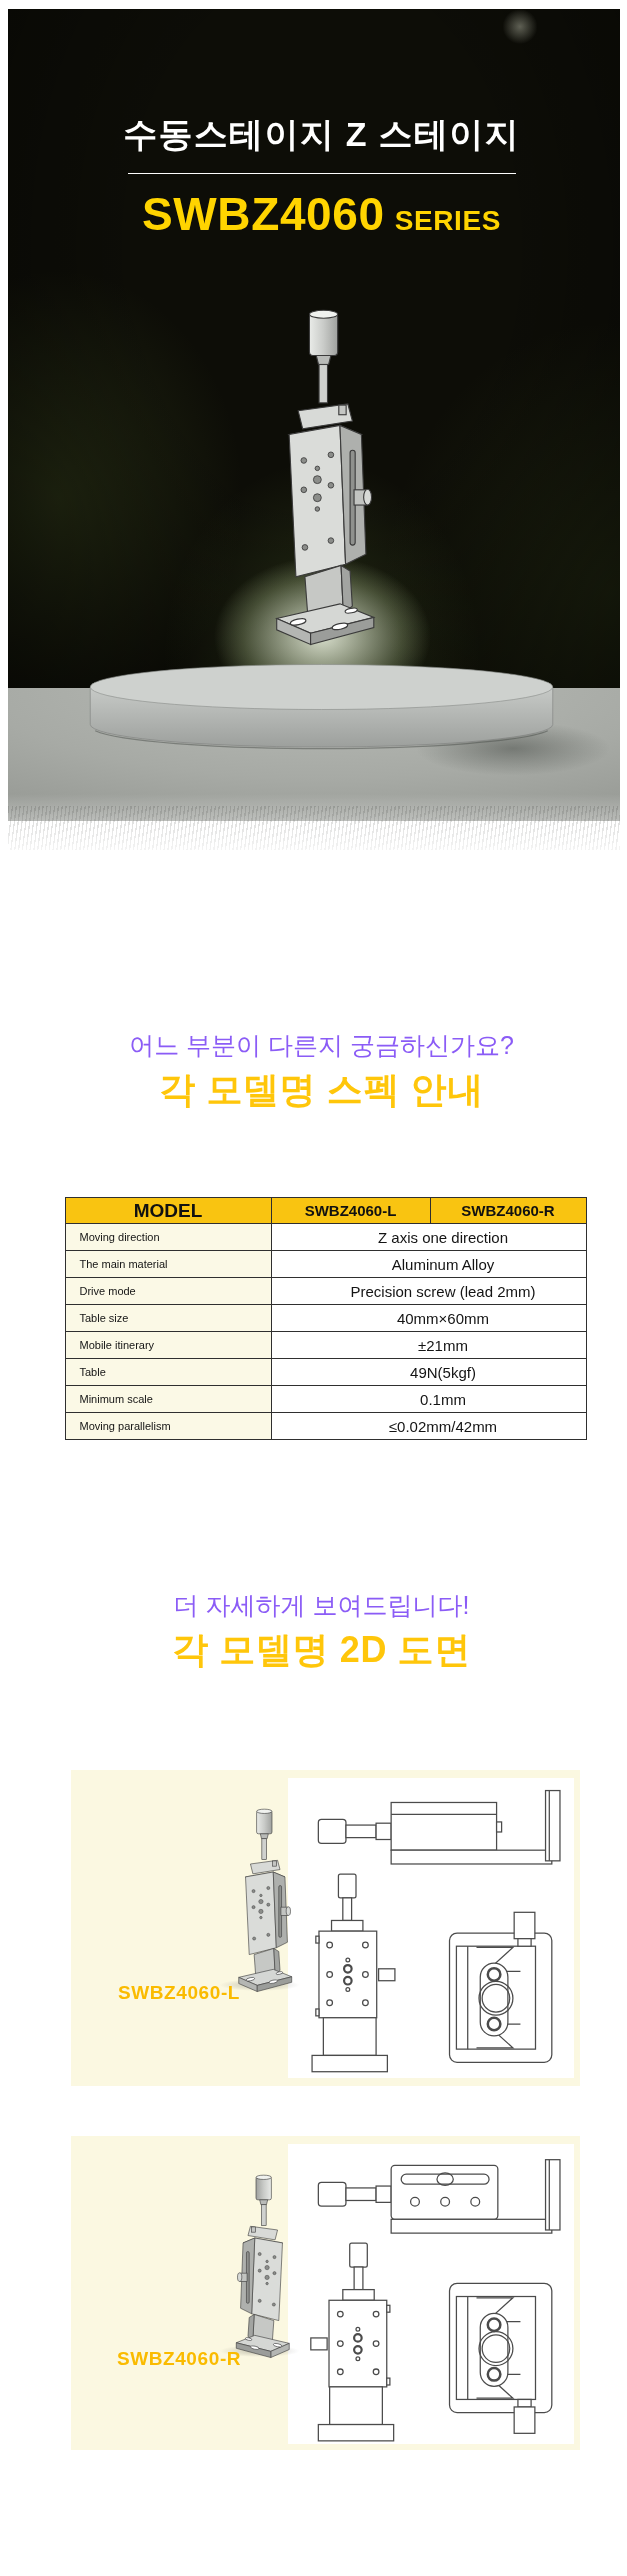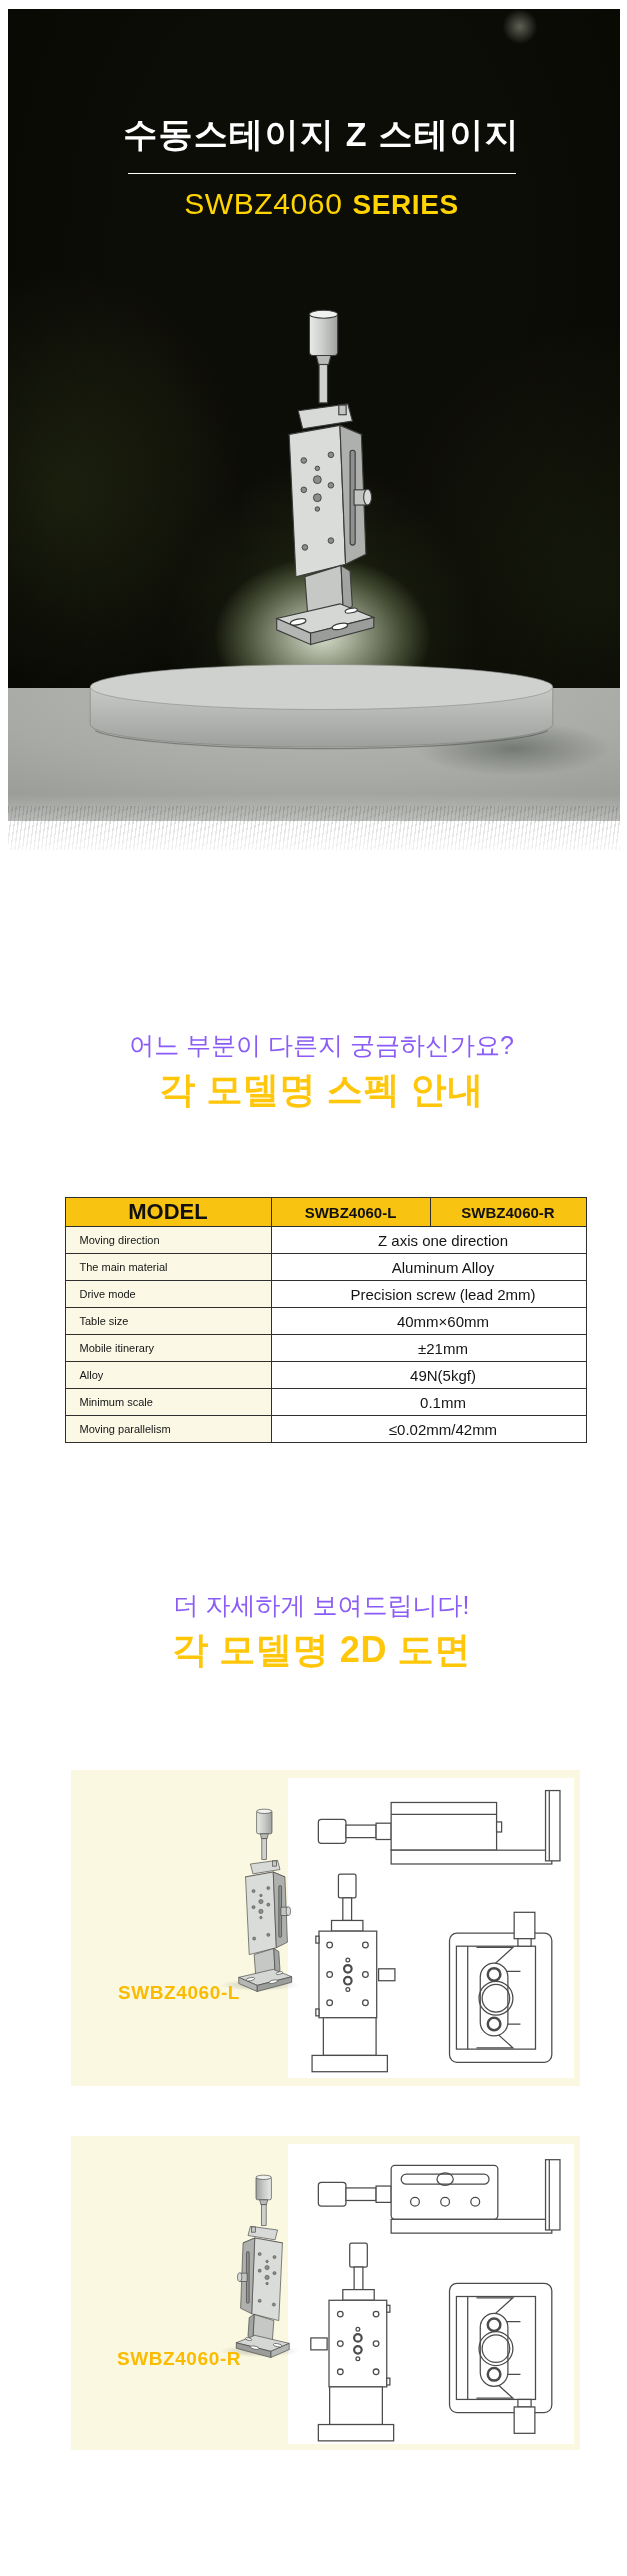--- a/index.html
+++ b/index.html
@@ -22,21 +22,21 @@
       radial-gradient(0.6px 0.6px at 88px 25px, rgba(200,210,170,.55) 50%, transparent 51%),
       radial-gradient(0.8px 0.8px at 38px 82px, rgba(255,255,230,.45) 50%, transparent 51%),
       radial-gradient(0.6px 0.6px at 69px 100px, rgba(210,215,180,.5) 50%, transparent 51%);
     background-size:107px 100px,119px 110px,132px 94px,100px 119px,144px 129px;}
   .hero::after{content:"";position:absolute;inset:0;
     background:radial-gradient(ellipse at 50% 35%, rgba(0,0,0,0) 40%, rgba(0,0,0,.45) 100%);}
   .hero-title{position:absolute;left:0;top:107px;width:628px;text-align:center;
     color:#ffffff;font-size:34px;font-weight:600;letter-spacing:1.3px;line-height:1.1;z-index:5;}
   .hero-divider{position:absolute;left:120px;top:164px;width:388px;height:1.3px;background:#fdfdfd;z-index:5;}
   .hero-series{position:absolute;left:0;top:178px;width:628px;text-align:center;z-index:5;}
-  .hero-series .name{font-size:30px;font-weight:400;color:#FFD400;letter-spacing:0.6px;}
+  .hero-series .name{font-size:46px;font-weight:700;color:#FFD400;letter-spacing:0.6px;}
   .hero-series .suffix{font-size:28px;font-weight:800;color:#FFD400;margin-left:10px;letter-spacing:0.6px;}
 
   .device-glow{position:absolute;left:170px;top:521px;width:289px;height:213px;z-index:2;
     background:radial-gradient(closest-side, rgba(246,252,235,.85), rgba(205,225,170,.25) 55%, rgba(0,0,0,0) 75%);}
   .hero-product{position:absolute;left:247px;top:290px;z-index:4;}
 
   .floor{position:absolute;left:0;top:679px;width:628px;height:133px;
     background:radial-gradient(120% 150% at 50% 0%, #b8bbb6 0%, #a7aaa5 45%, #878a85 100%);}
   .pedestal{position:absolute;left:80px;top:653px;width:467px;height:100px;z-index:3;}
   .pedestal-shadow{position:absolute;left:370px;top:702px;width:270px;height:75px;z-index:2;
@@ -53,21 +53,21 @@
     font-size:36px;font-weight:800;line-height:1.1;letter-spacing:0.6px;}
   #s1-sub{top:1023px;} #s1-title{top:1061px;}
   #s2-sub{top:1583px;} #s2-title{top:1621px;}
 
   
   .spec-table{position:absolute;left:57px;top:1188px;width:521px;border-collapse:collapse;
     table-layout:fixed;}
   .spec-table th,.spec-table td{border:1.3px solid #2f2f2f;}
   .spec-table th{height:26px;background:#F9C411;color:#111;font-size:15px;font-weight:700;
     text-align:center;border-bottom-width:1.9px;}
-  .spec-table th.model{font-size:22px;}
+  .spec-table th.model{font-size:19px;}
   .spec-table td{height:27px;font-size:15px;color:#141414;}
   .spec-table td.lbl{background:#FBF9E6;text-align:left;padding-left:14px;font-size:11px;font-weight:500;}
   .spec-table td.val{background:#ffffff;text-align:center;padding-left:30px;}
   .col-model{width:206px;} .col-l{width:159px;} .col-r{width:156px;}
 
   
   .model-block{position:absolute;left:63px;width:509px;height:316px;background:#FBF8E1;}
   #block-l{top:1761px;} #block-r{top:2127px;height:314px;}
   .model-panel{position:absolute;left:217px;top:7.5px;width:286px;height:300px;background:#ffffff;}
   .model-photo{position:absolute;left:156px;top:33px;width:74px;height:191px;}
@@ -193,21 +193,21 @@
         </tr>
         <tr>
           <td class="lbl">Table size</td>
           <td class="val" colspan="2">40mm×60mm</td>
         </tr>
         <tr>
           <td class="lbl">Mobile itinerary</td>
           <td class="val" colspan="2">±21mm</td>
         </tr>
         <tr>
-          <td class="lbl">Alloy</td>
+          <td class="lbl">Table</td>
           <td class="val" colspan="2">49N(5kgf)</td>
         </tr>
         <tr>
           <td class="lbl">Minimum scale</td>
           <td class="val" colspan="2">0.1mm</td>
         </tr>
         <tr>
           <td class="lbl">Moving parallelism</td>
           <td class="val" colspan="2">≤0.02mm/42mm</td>
         </tr>

